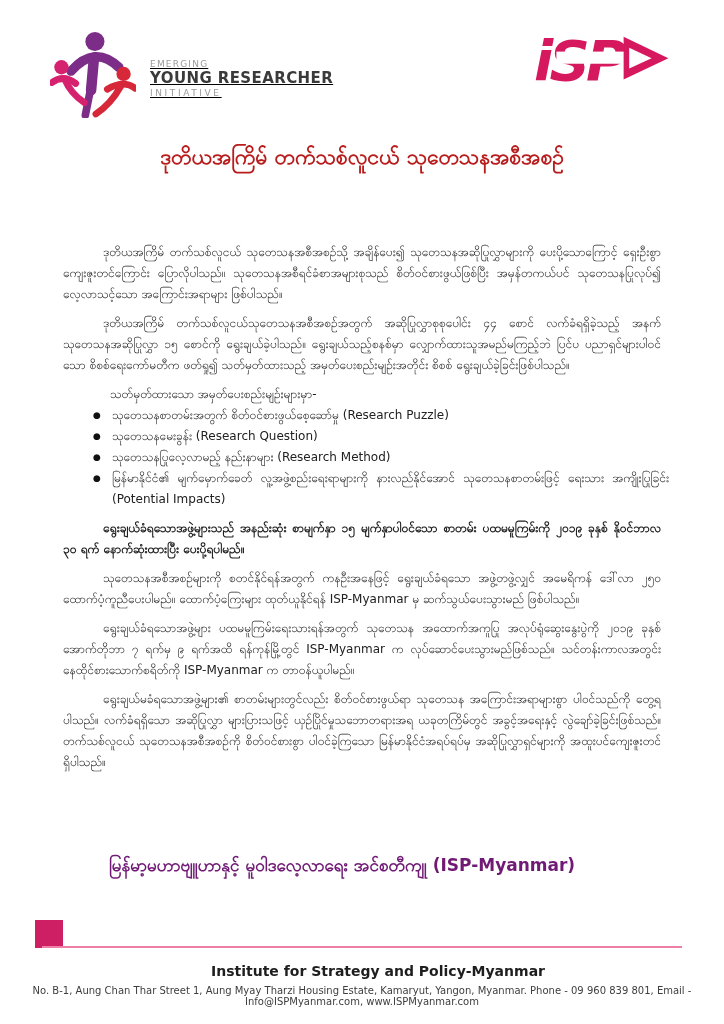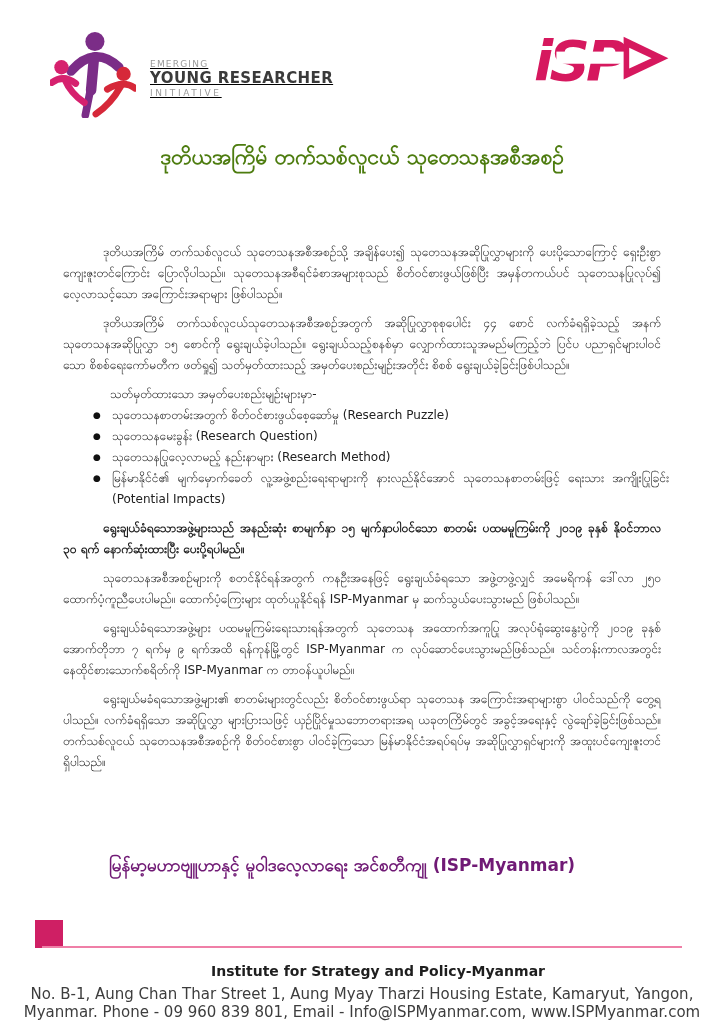--- a/index.html
+++ b/index.html
@@ -13,21 +13,21 @@
   .eyri-icon svg{width:86px;height:90px;display:block;}
   .eyri-text{margin-left:14px;margin-top:10px;text-decoration:underline;}
   .eyri-line1{font-size:9px;color:#9a9a9a;letter-spacing:1.2px;line-height:12px;}
   .eyri-line2{font-size:15px;color:#3a3a3a;font-weight:bold;letter-spacing:.4px;line-height:17px;}
   .eyri-line3{font-size:9px;color:#9a9a9a;letter-spacing:2.6px;line-height:12px;}
   .header-right{position:absolute;right:50px;top:30px;}
   .header-right svg{width:140px;height:60px;display:block;}
   
   .doc-title{
     position:absolute;top:140px;left:0;width:724px;text-align:center;
-    color:#4d7c0f;font-weight:bold;font-size:21px;line-height:34px;
+    color:#b91c1c;font-weight:bold;font-size:21px;line-height:34px;
   }
   
   .content{
     position:absolute;left:55px;top:234px;width:614px;height:612px;overflow:hidden;
     font-size:12px;line-height:21px;color:#212121;text-align:justify;
   }
   .salutation{font-weight:bold;padding-left:40px;margin:0 0 18px 0;font-size:13px;}
   p.para{margin:8px;text-indent:40px;}
   p.criteria-intro{margin:0;text-indent:55px;}
   .bullet-row{display:flex;padding-left:38px;margin:0;}
@@ -36,21 +36,21 @@
   .bold-para{font-weight:bold;}
   
   .signature{
     position:absolute;right:55px;top:854px;width:560px;
     font-weight:bold;font-size:17px;color:#701a75;
   }
   
   .footer-accent-square{position:absolute;left:35px;top:920px;width:28px;height:28px;background:#cf1f64;}
   .footer-line{position:absolute;left:42px;top:946px;width:640px;height:2px;background:#ef7fa7;}
   .footer-org{position:absolute;left:16px;top:963px;width:724px;text-align:center;font-weight:bold;font-size:14px;color:#1e1e1e;}
-  .footer-address{position:absolute;left:0;top:985px;width:724px;text-align:center;font-size:15px;color:#3d3d3d;}
+  .footer-address{position:absolute;left:0;top:985px;width:724px;text-align:center;font-size:10px;color:#3d3d3d;}
 </style>
 </head>
 <body>
 
 <div class="header-left">
   <span class="eyri-icon">
     <svg viewBox="0 0 90 92" xmlns="http://www.w3.org/2000/svg">
 
       <circle cx="47" cy="13" r="10" fill="#7b2d87"></circle>
       <path d="M22 44 Q47 16 72 40" stroke="#7b2d87" stroke-width="10" fill="none" stroke-linecap="round"></path>

